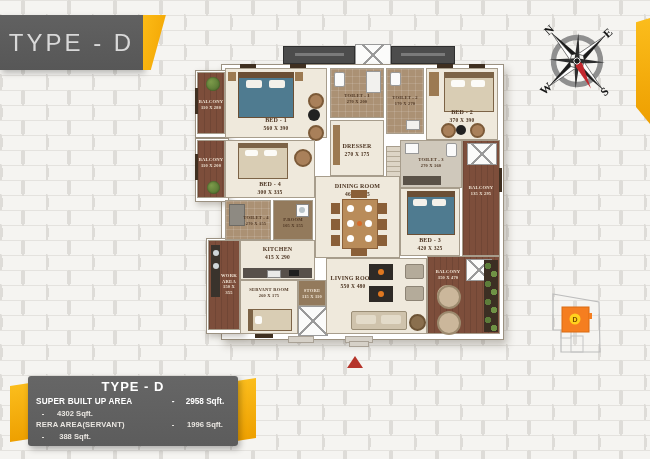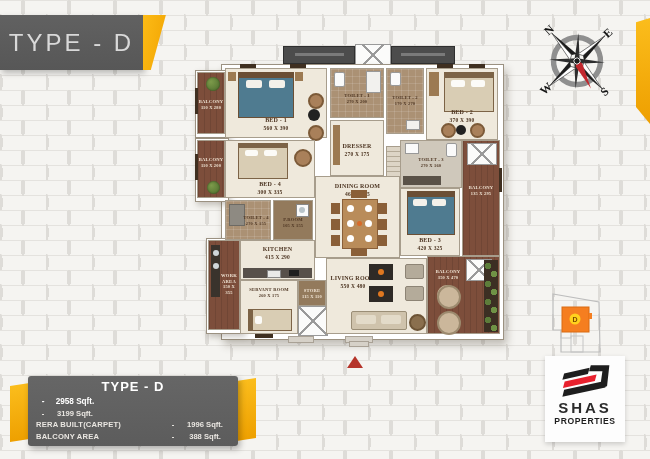--- a/index.html
+++ b/index.html
@@ -395,43 +395,33 @@
     <rect x="44" y="31" width="3" height="6" fill="#f57e20"></rect>
     <circle cx="30" cy="37" r="5.5" fill="#ffd21e"></circle>
     <text x="30" y="40" text-anchor="middle" font-size="7" font-weight="bold" fill="#7a4a00" font-family="Liberation Sans,sans-serif">D</text>
   </svg>
 
   <div class="spec-yl"></div>
   <div class="spec-yr"></div>
   <div class="spec">
     <div class="spec-title">TYPE - D</div>
     <div class="spec-row first">
+      <span class="lb">SUPER BUILT UP AREA</span>
       <span class="sp">-</span>
       <span class="vl">2958 Sqft.</span>
     </div>
     <div class="spec-row">
       <span class="sp">-</span>
-      <span class="vl">3199 Sqft.</span>
+      <span class="vl">4302 Sqft.</span>
     </div>
     <div class="spec-row">
-      <span class="lb">RERA BUILT(CARPET)</span>
+      <span class="lb">RERA AREA(SERVANT)</span>
       <span class="sp">-</span>
       <span class="vl">1996 Sqft.</span>
     </div>
     <div class="spec-row">
-      <span class="lb">BALCONY AREA</span>
       <span class="sp">-</span>
       <span class="vl">388 Sqft.</span>
     </div>
   </div>
 
-  <div class="logocard">
-    <svg width="58" height="36" viewBox="0 0 100 62">
-      <polygon points="14,18 58,8 55,19 11,29" fill="#1e1e1e"></polygon>
-      <polygon points="60,4 92,4 88,40 76,42 80,14 57,14" fill="#1e1e1e"></polygon>
-      <polygon points="15,32 70,20 67,31 12,43" fill="#e8212e"></polygon>
-      <polygon points="14,46 88,30 85,42 11,58" fill="#1e1e1e"></polygon>
-    </svg>
-    <div class="logo-brand">SHAS</div>
-    <div class="logo-tag">PROPERTIES</div>
-  </div>
 
 </div>
 
 </body></html>

